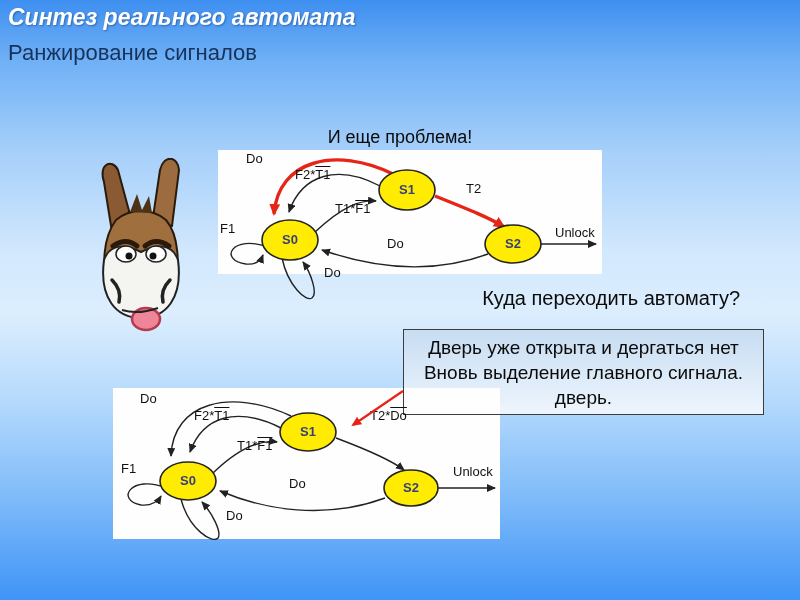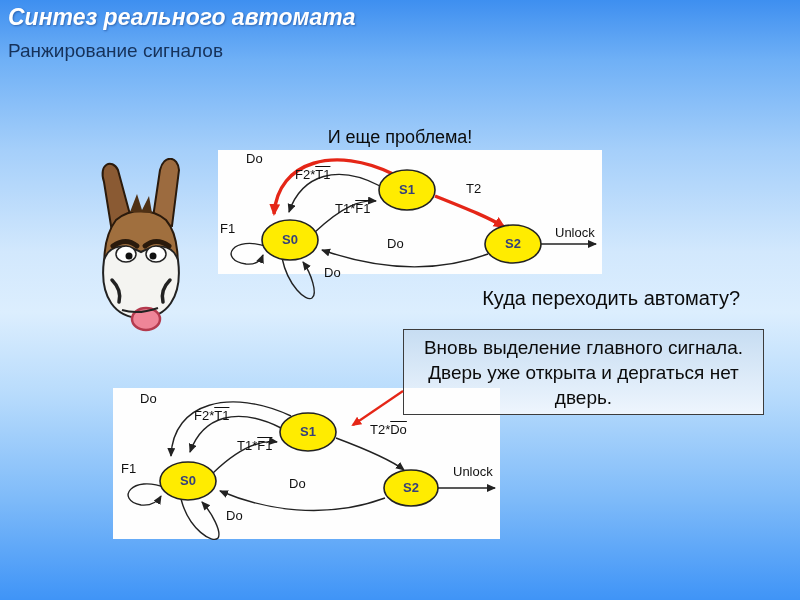--- a/index.html
+++ b/index.html
@@ -6,21 +6,21 @@
   .slide{
     position:relative;width:800px;height:600px;overflow:hidden;
     font-family:"Liberation Sans", sans-serif;
     background:linear-gradient(180deg,#3e8ff0 0%,#6fb0f6 10%,#a5cffa 25%,#d2e8fd 42%,#dceefe 52%,#b7dbfc 66%,#7fbbf9 83%,#3f94f7 100%);
   }
   .title{
     position:absolute;left:8px;top:4px;font-size:23px;font-weight:bold;font-style:italic;
     color:#ffffff;text-shadow:1px 1px 2px rgba(20,60,130,.55);white-space:nowrap;
   }
   .subtitle{
-    position:absolute;left:8px;top:40px;font-size:19px;color:#16325a;white-space:nowrap;
+    position:absolute;left:8px;top:40px;font-size:22px;color:#16325a;white-space:nowrap;
   }
   .problem{position:absolute;left:0;top:84px;width:800px;text-align:center;color:#0b0b0b;}
   .problem .l1{font-size:18px;margin-bottom:4px;margin-top:43px;}
   .problem .l2{font-size:18px;}
   .panel{position:absolute;background:#fefefe;}
   .panel-top{left:218px;top:150px;width:384px;height:124px;z-index:1;}
   .panel-bottom{left:113px;top:388px;width:387px;height:151px;z-index:2;}
   .diag-svg{position:absolute;overflow:visible;z-index:4;}
   .dlabel{position:absolute;z-index:5;font-size:13px;color:#111;white-space:nowrap;}
   .ovl{text-decoration:overline;}
@@ -71,22 +71,22 @@
     <ellipse cx="64" cy="161" rx="14" ry="11" fill="#ef8598" stroke="#b43a4e" stroke-width="2.5"></ellipse>
     <path d="M 40,152 Q 56,157 76,150" fill="none" stroke="#222222" stroke-width="2"></path>
   </svg>
 
   <div class="panel panel-top"></div>
   <div class="panel panel-bottom"></div>
 
   <div class="callout">
     <div class="white-corner"></div>
     <div class="ctext">
+      <div>Дверь уже открыта и дергаться нет</div>
       <div>Вновь выделение главного сигнала.</div>
-      <div>Дверь уже открыта и дергаться нет</div>
       <div>дверь.</div>
     </div>
   </div>
 
   <div class="question">Куда переходить автомату?</div>
 
   <svg class="diag-svg" style="left:218px;top:150px;width:384px;height:152px;" viewBox="0 0 384 152">
     <defs>
       <marker id="mb1" markerWidth="10" markerHeight="9" refX="8" refY="4" orient="auto" markerUnits="userSpaceOnUse">
         <path d="M0,0 L9,4 L0,8 Z" fill="#222222"></path>
@@ -138,21 +138,21 @@
     <ellipse cx="195" cy="44" rx="28" ry="19" fill="#ffec00" stroke="#222222" stroke-width="1.6"></ellipse>
     <ellipse cx="298" cy="100" rx="27" ry="18" fill="#ffec00" stroke="#222222" stroke-width="1.6"></ellipse>
     <text class="state" x="75" y="97" text-anchor="middle">S0</text>
     <text class="state" x="195" y="48" text-anchor="middle">S1</text>
     <text class="state" x="298" y="104" text-anchor="middle">S2</text>
   </svg>
 
   <div class="dlabel" style="left:140px;top:391px">Do</div>
   <div class="dlabel" style="left:194px;top:408px"><span>F2*</span><span class="ovl">T1</span></div>
   <div class="dlabel" style="left:237px;top:438px"><span>T1*</span><span class="ovl">F1</span></div>
-  <div class="dlabel" style="left:370px;top:422px"><span>T2*</span><span class="ovl">Do</span></div>
+  <div class="dlabel" style="left:370px;top:408px"><span>T2*</span><span class="ovl">Do</span></div>
   <div class="dlabel" style="left:121px;top:461px">F1</div>
   <div class="dlabel" style="left:289px;top:476px">Do</div>
   <div class="dlabel" style="left:453px;top:464px">Unlock</div>
   <div class="dlabel" style="left:226px;top:508px">Do</div>
 
   <svg class="red-arrow-svg" viewBox="0 0 70 48">
     <defs>
       <marker id="mr3" markerWidth="12" markerHeight="11" refX="8" refY="4.5" orient="auto" markerUnits="userSpaceOnUse">
         <path d="M0,0 L10,4.5 L0,9 Z" fill="#e52617"></path>
       </marker>

